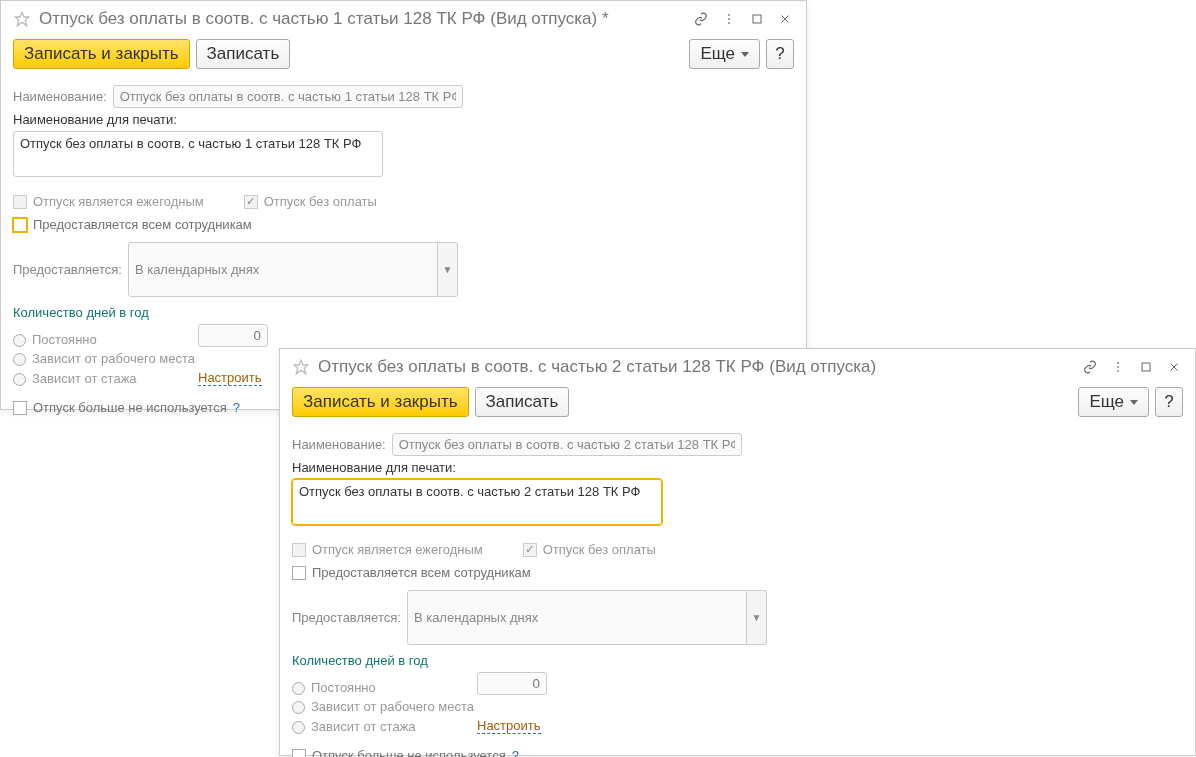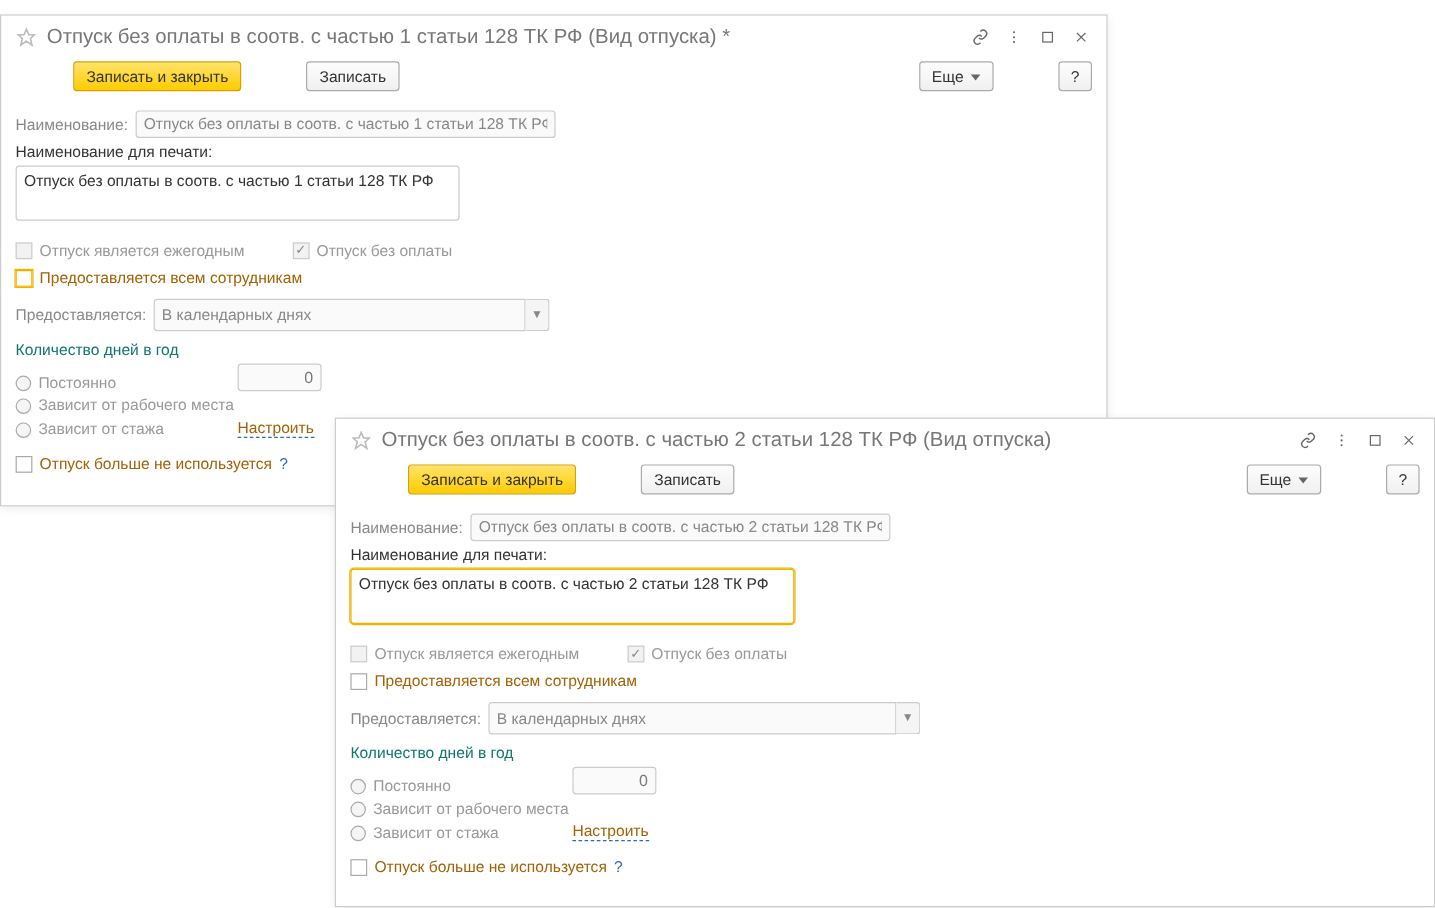--- a/index.html
+++ b/index.html
@@ -12,21 +12,21 @@
     width: 1196px;
     height: 757px;
     position: relative;
   }
   .window {
     position: absolute;
     background: #fff;
     border: 1px solid #ccc;
     box-shadow: 0 2px 8px rgba(0,0,0,0.08);
   }
-  .win1 { left: 0; top: 12px; width: 923px; height: 410px; }
+  .win1 { left: 0; top: 0; width: 807px; height: 410px; }
   .win2 { left: 279px; top: 348px; width: 917px; height: 408px; }
   .titlebar {
     display: flex;
     align-items: center;
     padding: 8px 12px 6px 12px;
     gap: 8px;
   }
   .title-text {
     flex: 1;
     font-size: 17px;
@@ -48,24 +48,23 @@
     display: flex;
     align-items: center;
     padding: 4px 12px 8px 12px;
     gap: 6px;
   }
   .btn {
     border: 1px solid #aaa;
     background: linear-gradient(#fdfdfd,#f0f0f0);
     border-radius: 3px;
     padding: 4px 10px;
-    font-size: 13px;
+    font-size: 17px;
     cursor: pointer;
     color: #333;
-    margin-left: 48px;
   }
   .btn-primary {
     background: linear-gradient(#ffe36a,#ffcc00);
     border-color: #d4a200;
     font-weight: 400;
   }
   .toolbar-right { margin-left: auto; display: flex; gap: 6px; }
   .btn-drop::after {
     content: "";
     display: inline-block;
@@ -107,27 +106,27 @@
   .chk {
     width: 14px; height: 14px;
     border: 1px solid #aaa;
     background: #fff;
     display: inline-flex; align-items: center; justify-content: center;
     font-size: 11px;
     color: #888;
   }
   .chk.disabled { background: #f2f2f2; border-color: #ccc; }
   .chk.highlight { outline: 1px solid #f0b400; border-color: #f0b400; }
-  .chk-lbl { color: #a16207; }
+  .chk-lbl { color: #737373; }
   .chk-lbl.disabled { color: #999; }
   .flex-gap { display: flex; gap: 40px; }
   .select-wrap { display: flex; }
   .select {
     border: 1px solid #ccc;
-    padding: 5px 6px;
+    padding: 19px 6px;
     width: 310px;
     color: #888;
     background: #fafafa;
     border-radius: 3px 0 0 3px;
   }
   .select-btn {
     border: 1px solid #ccc; border-left: none;
     width: 20px;
     display: inline-flex;
     align-items: center; justify-content: center;

